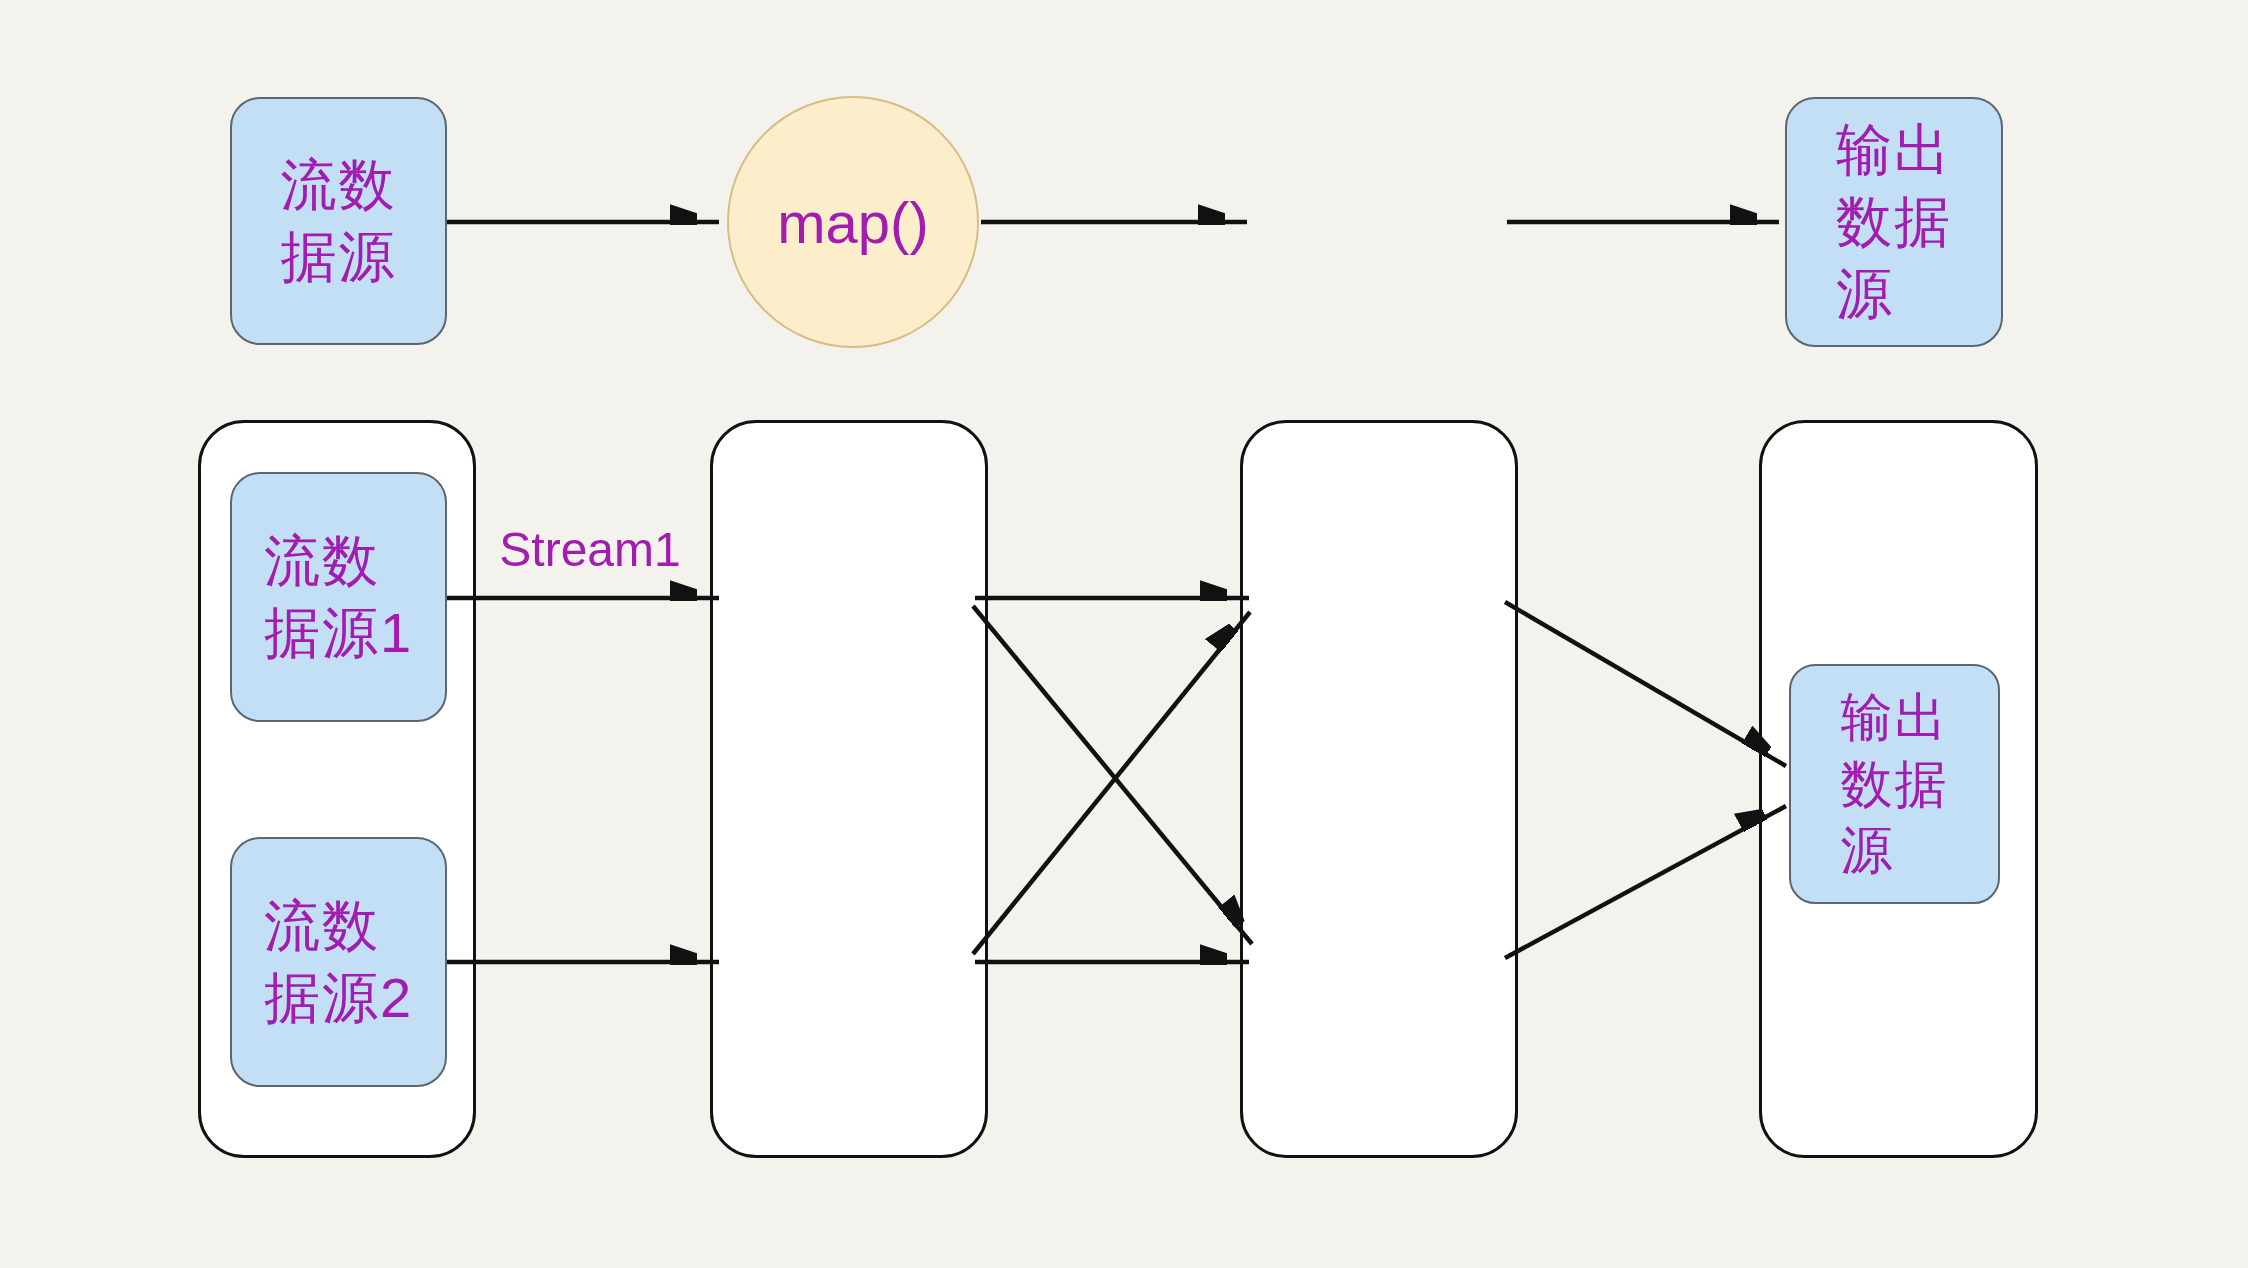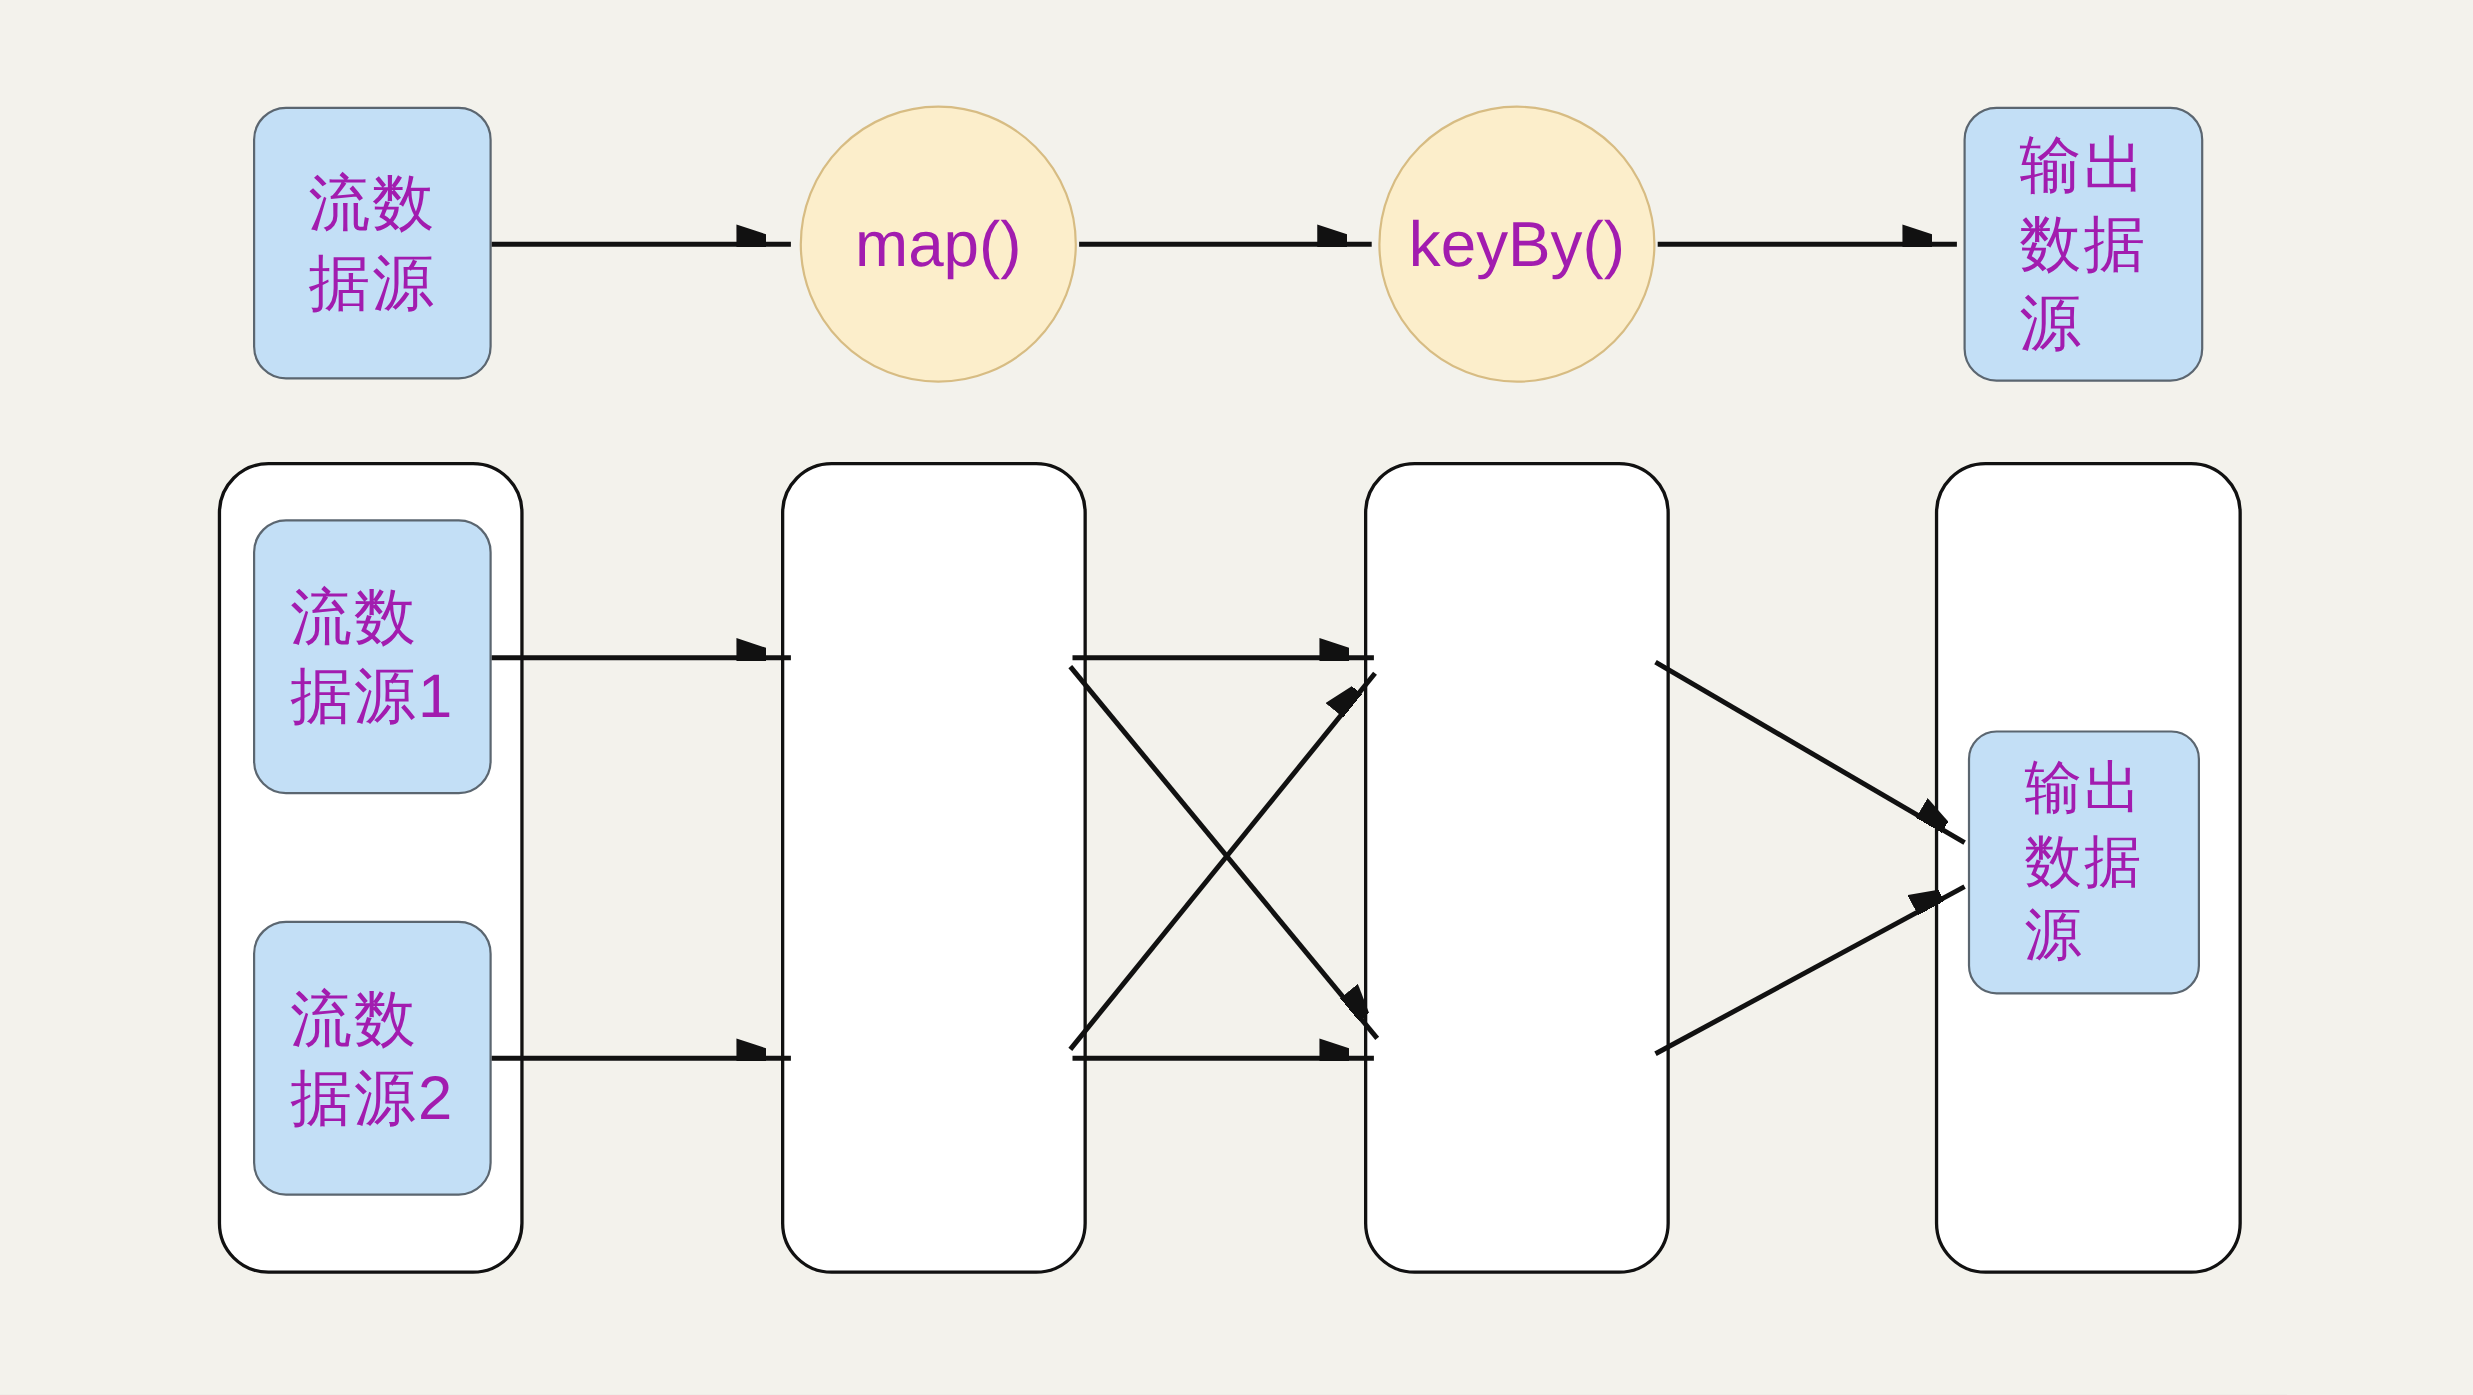--- a/index.html
+++ b/index.html
@@ -74,23 +74,20 @@
 
   <div class="bluebox" style="left:230px;top:97px;width:217px;height:248px;">
     <div class="lbl">流数
 据源</div>
   </div>
 
   <div class="circle" style="left:727px;top:96px;">
     <div class="lbl">map()</div>
   </div>
 
-  <div class="circle" style="left:1253px;top:96px;">
-    <div class="lbl">keyBy()</div>
-  </div>
 
   <div class="bluebox" style="left:1785px;top:97px;width:218px;height:250px;">
     <div class="lbl">输出
 数据
 源</div>
   </div>
 
   <div class="bluebox" style="left:230px;top:472px;width:217px;height:250px;">
     <div class="lbl">流数
 据源1</div>
@@ -104,20 +101,21 @@
 
 
 
 
   <div class="bluebox" style="left:1789px;top:664px;width:211px;height:240px;border-radius:26px;">
     <div class="lbl" style="font-size:52px;">输出
 数据
 源</div>
   </div>
 
+  <div class="stream-label" style="left:460px;top:522px;">Stream1</div>
 
   <svg class="arrows" width="2248" height="1268" viewBox="0 0 2248 1268">
     <defs>
       <marker id="ah" markerWidth="6" markerHeight="4.6" refX="11" refY="4" orient="auto" markerUnits="strokeWidth">
         <path d="M0,0 L12,4 L0,8 z" fill="#111111"></path>
       </marker>
     </defs>
 
     <line x1="447" y1="222" x2="719" y2="222" marker-end="url(#ah)"></line>
     <line x1="981" y1="222" x2="1247" y2="222" marker-end="url(#ah)"></line>

